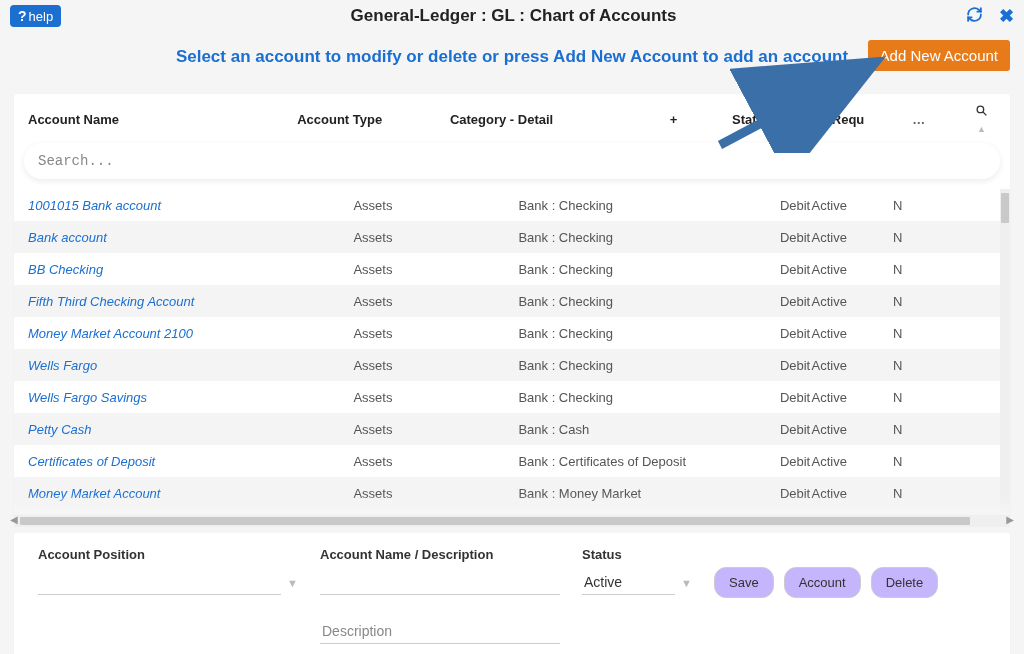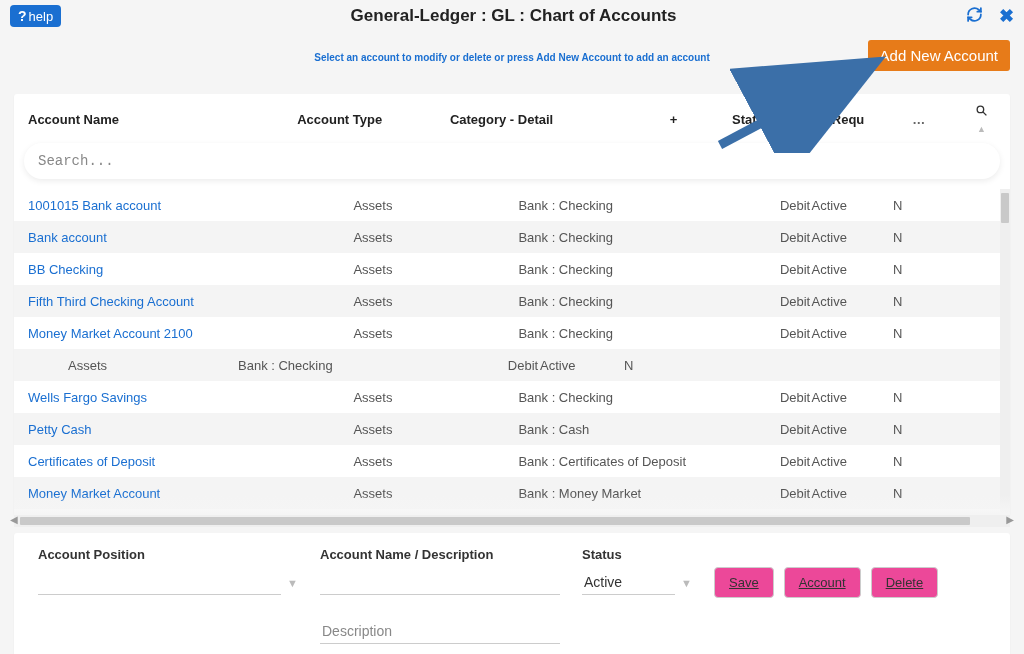--- a/index.html
+++ b/index.html
@@ -56,21 +56,21 @@
     align-items: center;
     margin-bottom: 22px;
     position: relative;
     height: 30px;
   }
   .instruction-text {
     flex: 1;
     text-align: center;
     color: #1a6fd1;
     font-weight: 600;
-    font-size: 10px;
+    font-size: 17px;
   }
   .add-btn {
     background: #e77b19;
     color: #fff;
     border: none;
     border-radius: 3px;
     padding: 7px 12px;
     font-size: 15px;
     cursor: pointer;
     position: absolute;
@@ -132,21 +132,21 @@
   }
   .row {
     display: flex;
     align-items: center;
     padding: 0 14px;
     height: 32px;
     font-size: 13px;
   }
   .row:nth-child(even) { background: #f4f4f4; }
   .row:nth-child(odd)  { background: #fff; }
-  .row .acct-link { color: #1a6fd1; cursor: pointer; }
+  .row .acct-link { color: #1a6fd1; cursor: pointer; font-style: italic; }
   .row .col-type, .row .col-cat, .row .col-plus, .row .col-stat, .row .col-req {
     color: #555; font-size: 13px;
   }
   .fade-row {
     position: absolute;
     bottom: 0; left: 0; right: 0;
     height: 20px;
     background: linear-gradient(rgba(255,255,255,0), #f5f5f5 90%);
     pointer-events: none;
   }
@@ -217,28 +217,27 @@
     position: relative;
     display: flex;
     align-items: center;
   }
   .select-wrap .dropdown-tri {
     color: #bbb;
     font-size: 11px;
     margin-left: 6px;
   }
   .action-btn {
-    background: #ec4899;
+    background: #c4b5fd;
     border: 1px solid #ccc;
-    border-radius: 4px;
+    border-radius: 12px;
     padding: 7px 14px;
     font-size: 13px;
     color: #333;
     cursor: pointer;
-    text-decoration: underline;
   }
   .desc-spacer { height: 24px; }
 
   
   .arrow-annot {
     position: absolute;
     left: 712px;
     top: 43px;
     width: 180px;
     height: 110px;
@@ -341,20 +340,21 @@
             <div class="col-name"><span class="acct-link">Money Market Account 2100</span></div>
             <div class="col-type">Assets</div>
             <div class="col-cat">Bank : Checking</div>
             <div class="col-plus">Debit</div>
             <div class="col-stat">Active</div>
             <div class="col-req">N</div>
             <div class="col-dots"></div>
             <div class="col-search"></div>
           </div>
           <div class="row">
+            <div class="col-name"><span class="acct-link">Wells Fargo</span></div>
             <div class="col-type">Assets</div>
             <div class="col-cat">Bank : Checking</div>
             <div class="col-plus">Debit</div>
             <div class="col-stat">Active</div>
             <div class="col-req">N</div>
             <div class="col-dots"></div>
             <div class="col-search"></div>
           </div>
           <div class="row">
             <div class="col-name"><span class="acct-link">Wells Fargo Savings</span></div>

